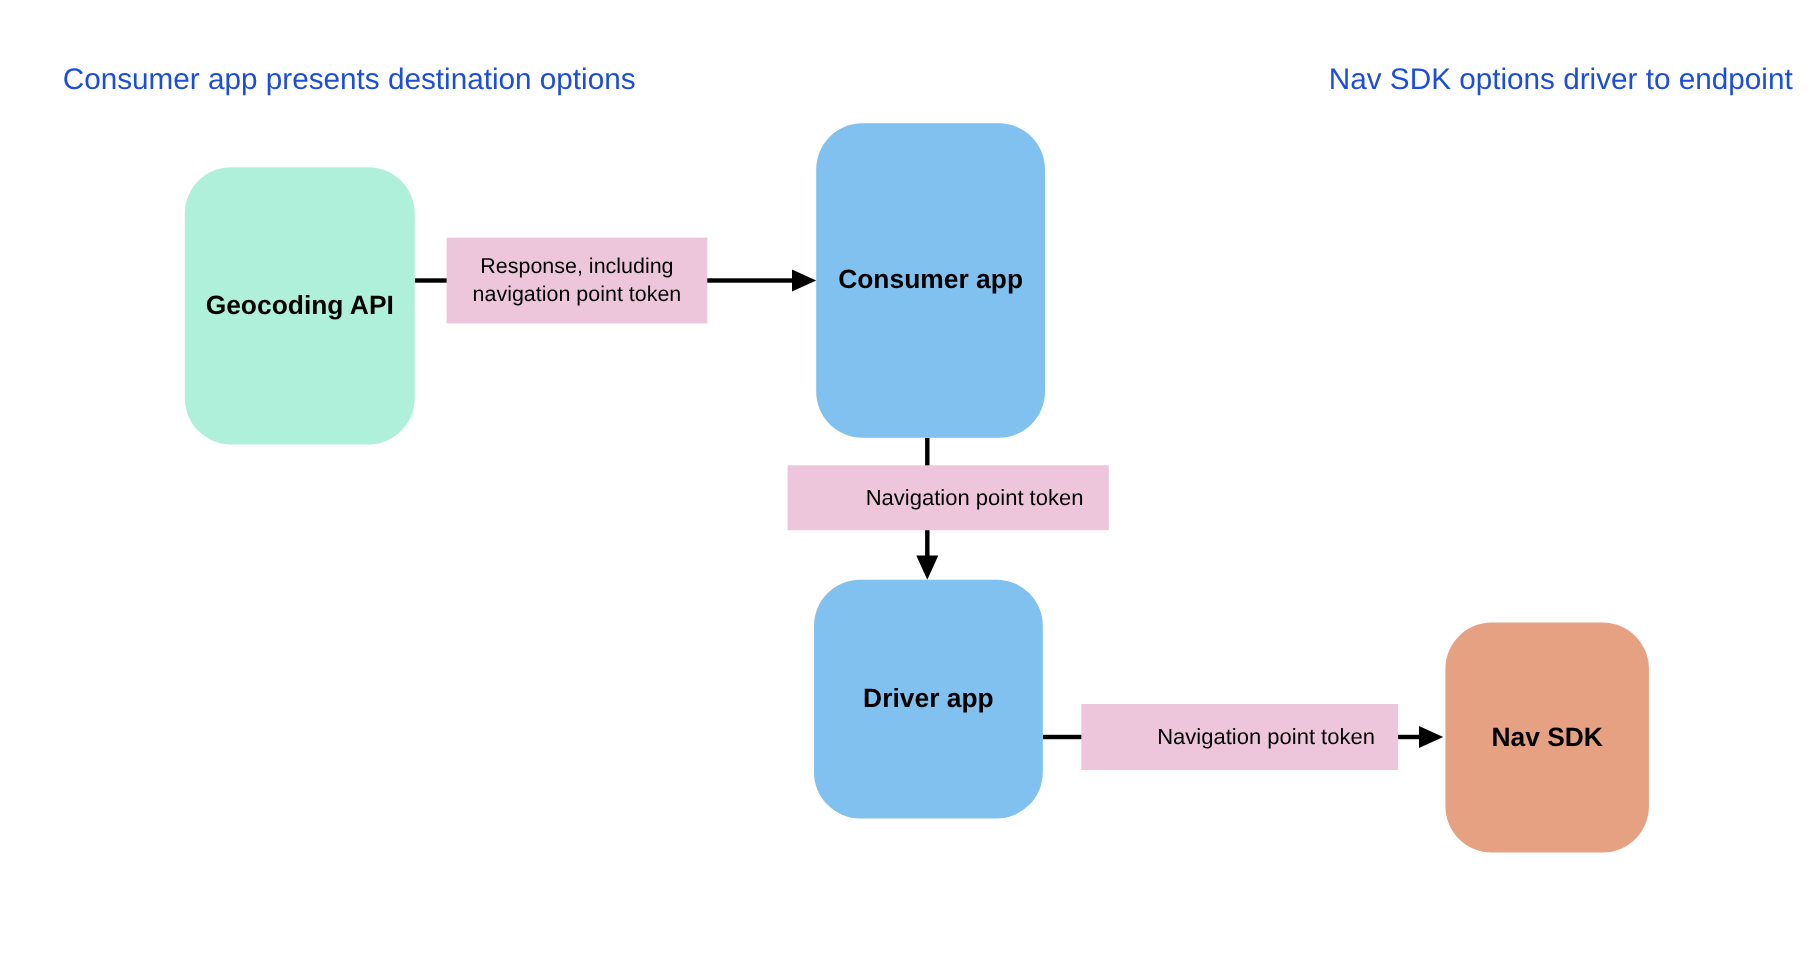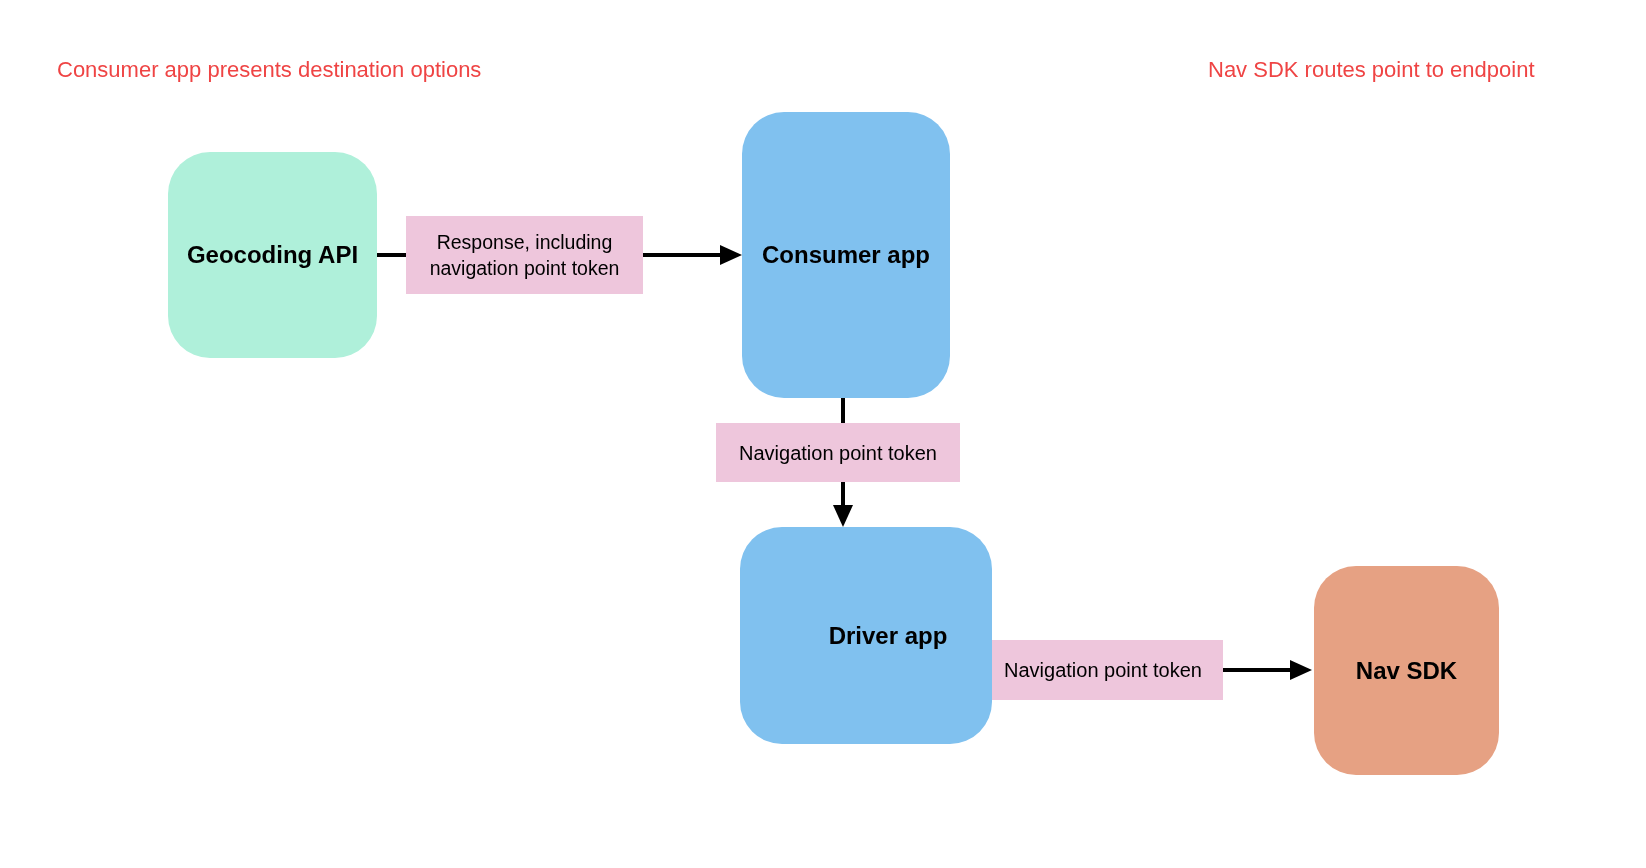--- a/index.html
+++ b/index.html
@@ -10,23 +10,23 @@
   .canvas {
     position: relative;
     width: 1646px;
     height: 868px;
     background: #ffffff;
     font-family: "Liberation Sans", sans-serif;
     overflow: hidden;
   }
   .col-header {
     position: absolute;
-    font-size: 22px;
+    font-size: 27px;
     font-weight: 400;
-    color: #ef4444;
+    color: #1d4ed8;
     white-space: nowrap;
   }
   .node {
     position: absolute;
     border-radius: 42px;
     display: flex;
     align-items: center;
     justify-content: center;
     font-size: 24px;
     font-weight: 700;
@@ -63,51 +63,52 @@
     align-items: center;
     justify-content: center;
     text-align: center;
     font-size: 19.5px;
     line-height: 26px;
     font-weight: 400;
   }
   .edge-label.single-line {
     font-size: 20px;
     white-space: nowrap;
+    padding-left: 48px;
   }
 </style>
 </head>
 <body>
 
 <div class="canvas">
 
   <div class="col-header" style="left:57px; top:57px;">Consumer app presents destination options</div>
-  <div class="col-header" style="left:1208px; top:57px;">Nav SDK routes point to endpoint</div>
+  <div class="col-header" style="left:1208px; top:57px;">Nav SDK options driver to endpoint</div>
 
   <div class="edge-line" style="left:377px; top:253px; width:347px; height:4px;"></div>
   <div class="arrowhead arrowhead-right" style="left:720px; top:245px;"></div>
   <div class="edge-label" style="left:406px; top:216px; width:237px; height:78px;">Response, including navigation point token</div>
 
   <div class="edge-line" style="left:841px; top:398px; width:4px; height:109px;"></div>
   <div class="arrowhead arrowhead-down" style="left:833px; top:505px;"></div>
   <div class="edge-label single-line" style="left:716px; top:423px; width:244px; height:59px;">Navigation point token</div>
 
   <div class="edge-line" style="left:948px; top:668px; width:346px; height:4px;"></div>
   <div class="arrowhead arrowhead-right" style="left:1290px; top:660px;"></div>
   <div class="edge-label single-line" style="left:983px; top:640px; width:240px; height:60px;">Navigation point token</div>
 
-  <div class="node node-green" style="left:168px; top:152px; width:209px; height:206px;">
+  <div class="node node-green" style="left:168px; top:152px; width:209px; height:252px;">
     <span>Geocoding API</span>
   </div>
 
   <div class="node node-blue" style="left:742px; top:112px; width:208px; height:286px;">
     <span>Consumer app</span>
   </div>
 
-  <div class="node node-blue" style="left:740px; top:527px; width:208px; height:217px;padding-left:44px;">
+  <div class="node node-blue" style="left:740px; top:527px; width:208px; height:217px;">
     <span>Driver app</span>
   </div>
 
   <div class="node node-orange" style="left:1314px; top:566px; width:185px; height:209px;">
     <span>Nav SDK</span>
   </div>
 
 </div>
 
 </body></html>

